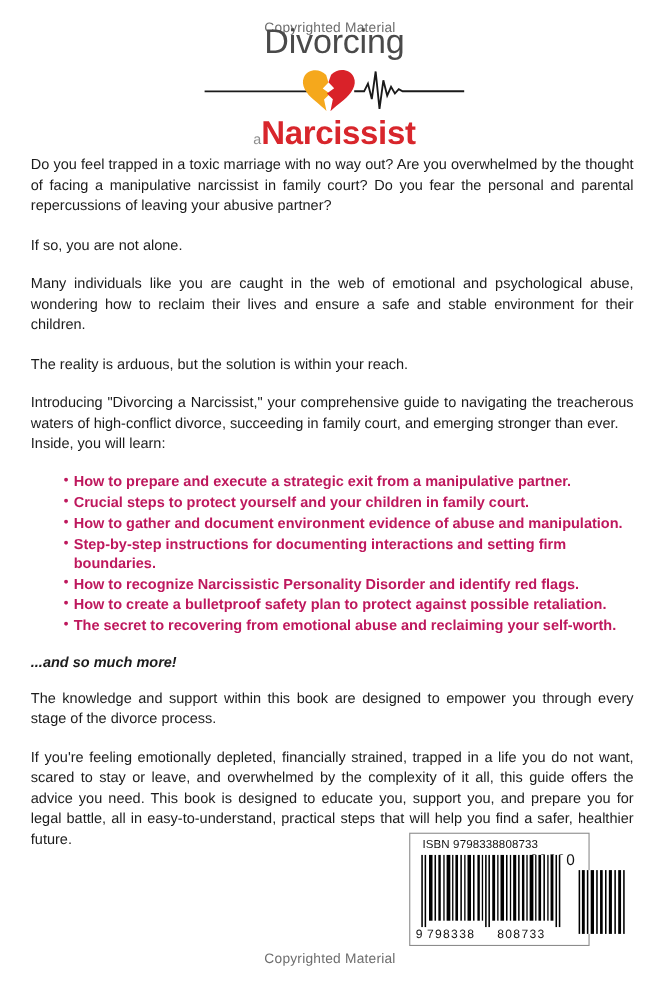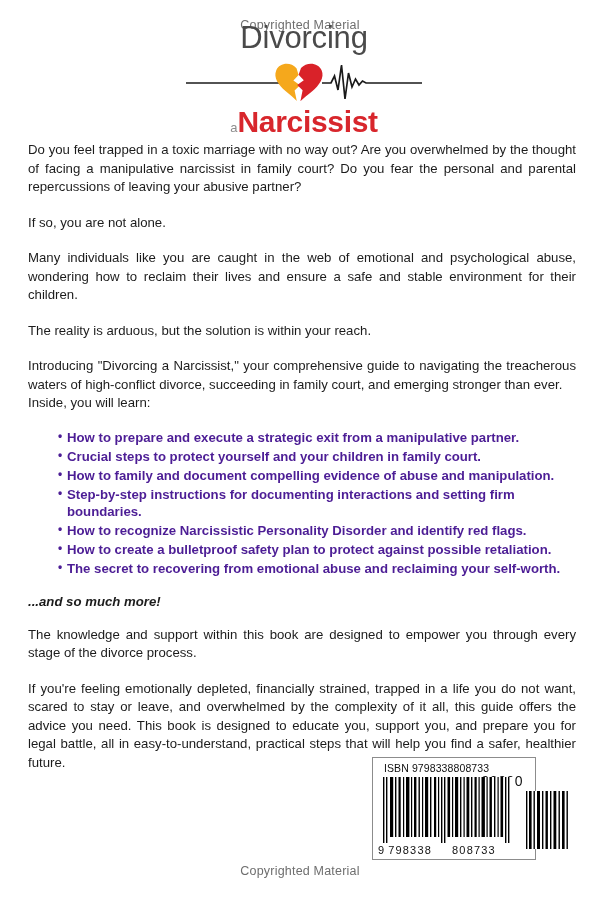--- a/index.html
+++ b/index.html
@@ -105,21 +105,21 @@
   ul.benefits {
     list-style: none;
     margin: 0 0 17px 0;
     padding: 0 0 0 30px;
   }
   ul.benefits li {
     font-size: 13.2px;
     font-weight: bold;
     line-height: 17px;
     margin: 0 0 2px 0;
-    color: #4c1d95;
+    color: #be185d;
     position: relative;
     padding-left: 9px;
     font-family: "Liberation Sans", sans-serif;
   }
   ul.benefits li:before {
     content: "\2022";
     position: absolute;
     left: 0;
     top: -0.5px;
     font-size: 12px;
@@ -231,21 +231,21 @@
 
   <p class="body-text no-justify">The reality is arduous, but the solution is within your reach.</p>
 
   <p class="body-text" style="margin-bottom:0;">Introducing "Divorcing a Narcissist," your comprehensive guide to navigating the treacherous waters of high-conflict divorce, succeeding in family court, and emerging stronger than ever.</p>
 
   <p class="body-text no-justify" style="margin-bottom:16px;">Inside, you will learn:</p>
 
   <ul class="benefits">
     <li>How to prepare and execute a strategic exit from a manipulative partner.</li>
     <li>Crucial steps to protect yourself and your children in family court.</li>
-    <li>How to family and document compelling evidence of abuse and manipulation.</li>
+    <li>How to gather and document environment evidence of abuse and manipulation.</li>
     <li>Step-by-step instructions for documenting interactions and setting firm boundaries.</li>
     <li>How to recognize Narcissistic Personality Disorder and identify red flags.</li>
     <li>How to create a bulletproof safety plan to protect against possible retaliation.</li>
     <li>The secret to recovering from emotional abuse and reclaiming your self-worth.</li>
   </ul>
 
   <p class="tagline">...and so much more!</p>
 
   <p class="body-text">The knowledge and support within this book are designed to empower you through every stage of the divorce process.</p>
 

